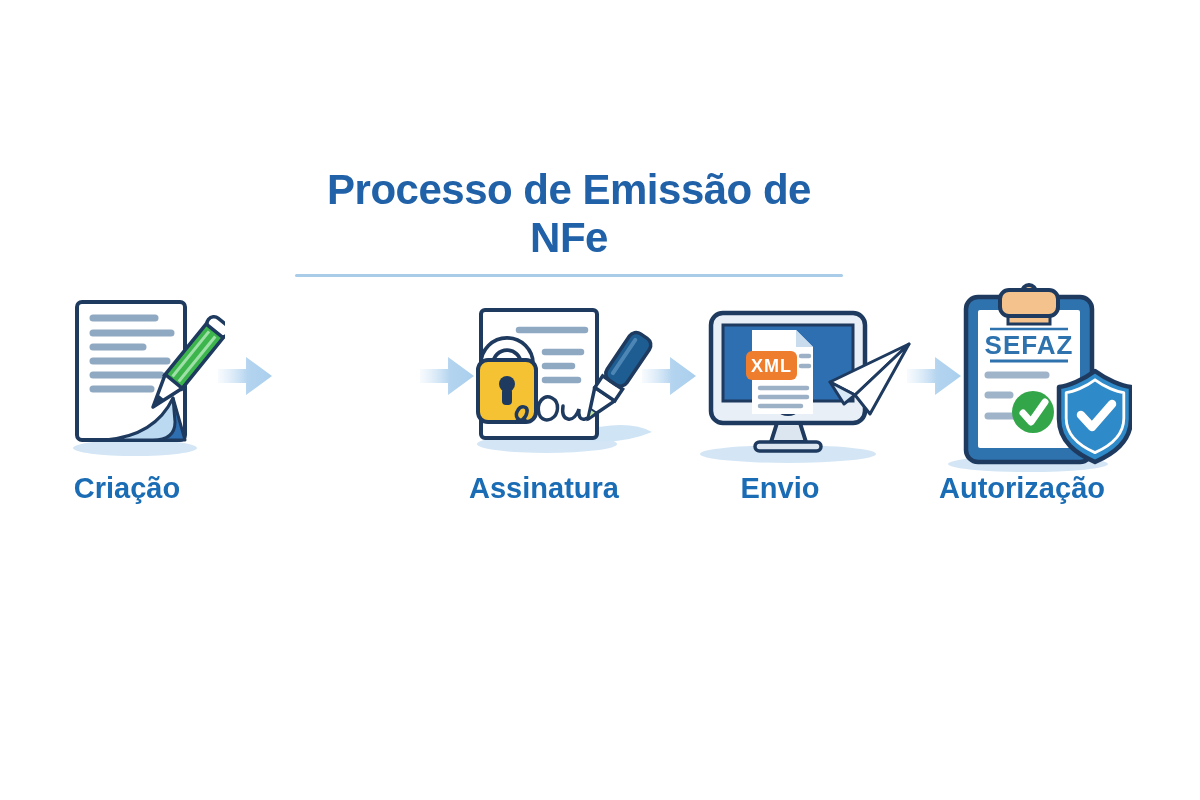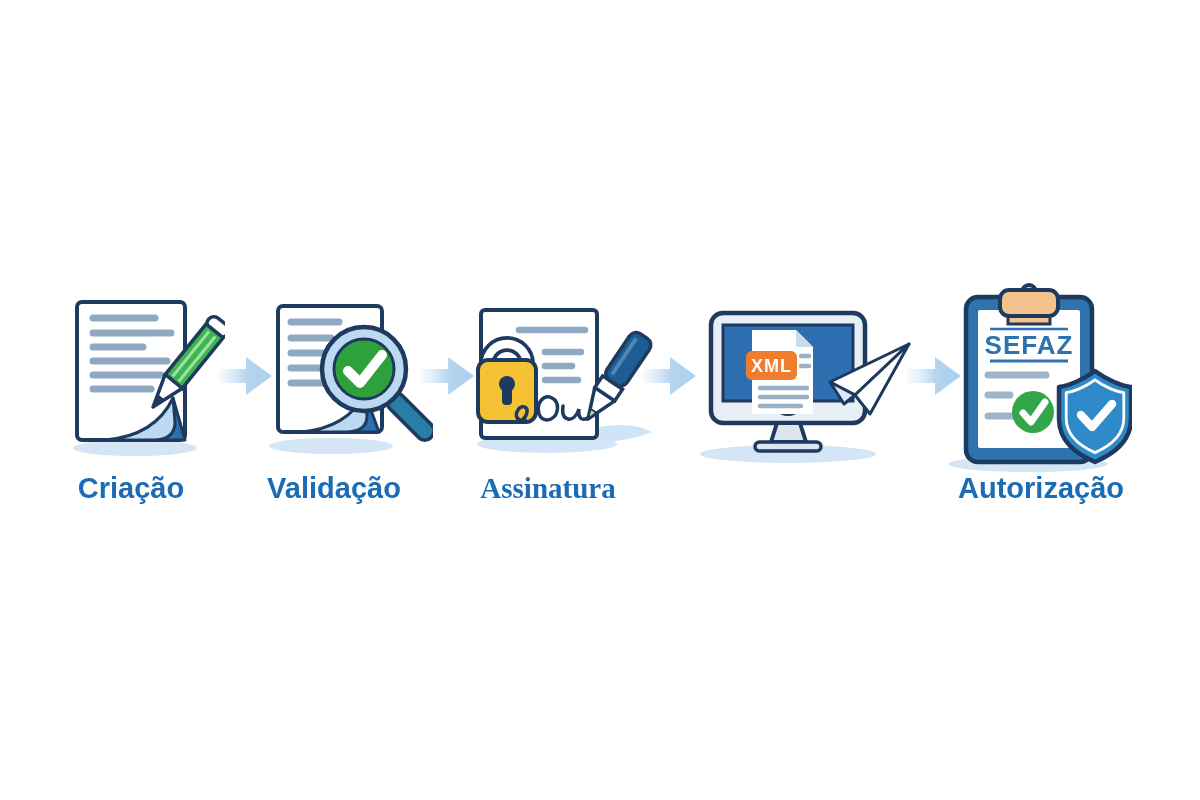--- a/index.html
+++ b/index.html
@@ -3,41 +3,45 @@
 <meta charset="utf-8">
 <style>
   html,body{margin:0;padding:0;background:#fff;}
   .canvas{position:relative;width:1200px;height:800px;background:#ffffff;overflow:hidden;
           font-family:"Liberation Sans","DejaVu Sans",sans-serif;}
   .title-block{position:absolute;left:295px;top:166px;width:548px;text-align:center;}
   .title-block h1{margin:0;font-size:42px;line-height:48px;font-weight:700;color:#2061a8;letter-spacing:-0.5px;}
   .title-underline{margin-top:12px;height:3px;background:#a9cce8;border-radius:2px;}
   .step{position:absolute;}
   .step svg{display:block;}
-  .step-label{position:absolute;left:0;right:8px;text-align:center;
+  .step-label{position:absolute;left:0;right:16px;text-align:center;
               font-size:29px;font-weight:700;color:#1a6cb4;}
   .flow-arrow{position:absolute;width:56px;height:46px;}
   .sefaz-text{font-family:"Liberation Sans","DejaVu Sans",sans-serif;font-weight:700;font-size:26px;fill:#2e72ae;letter-spacing:1px;}
   .xml-text{font-family:"Liberation Sans","DejaVu Sans",sans-serif;font-weight:700;font-size:18px;fill:#ffffff;letter-spacing:1px;}
 </style>
 </head>
 <body>
 
 <div class="canvas">
 
   <svg width="0" height="0" style="position:absolute" aria-hidden="true">
     <defs>
       <linearGradient id="arrowGrad" x1="0" y1="0" x2="1" y2="0">
         <stop offset="0" stop-color="#cfe4f6" stop-opacity="0.15"></stop>
         <stop offset="0.55" stop-color="#b4d4ef"></stop>
         <stop offset="1" stop-color="#a9cfee"></stop>
       </linearGradient>
     </defs>
   </svg>
 
+  <div class="title-block">
+    <h1>Processo de Emissão de NFe</h1>
+    <div class="title-underline"></div>
+  </div>
 
   <div class="step" style="left:45px;top:290px;width:180px;">
     <svg width="180" height="170" viewBox="0 0 180 170">
       <ellipse cx="90" cy="158" rx="62" ry="8" fill="#d4e6f5"></ellipse>
       <rect x="32" y="12" width="108" height="138" rx="5" fill="#ffffff" stroke="#1e3a5f" stroke-width="4"></rect>
       <g stroke="#8fa9c2" stroke-width="7" stroke-linecap="round">
         <line x1="48" y1="28" x2="110" y2="28"></line>
         <line x1="48" y1="43" x2="126" y2="43"></line>
         <line x1="48" y1="57" x2="98" y2="57"></line>
         <line x1="48" y1="71" x2="122" y2="71"></line>
@@ -55,42 +59,20 @@
         <polygon points="0,0 -4.5,-13 4.5,-13" fill="#1e3a5f"></polygon>
       </g>
     </svg>
     <div class="step-label" style="top:182px;">Criação</div>
   </div>
 
   <svg class="flow-arrow" style="left:218px;top:353px;" viewBox="0 0 56 46">
     <polygon points="0,16 28,16 28,4 54,23 28,42 28,30 0,30" fill="url(#arrowGrad)"></polygon>
   </svg>
 
-  <div class="step" style="left:243px;top:290px;width:190px;">
-    <svg width="190" height="170" viewBox="0 0 190 170">
-      <ellipse cx="88" cy="156" rx="62" ry="8" fill="#d4e6f5"></ellipse>
-      <rect x="35" y="16" width="104" height="126" rx="5" fill="#ffffff" stroke="#1e3a5f" stroke-width="4"></rect>
-      <g stroke="#8fa9c2" stroke-width="7" stroke-linecap="round">
-        <line x1="48" y1="32" x2="96" y2="32"></line>
-        <line x1="48" y1="48" x2="88" y2="48"></line>
-        <line x1="48" y1="63" x2="82" y2="63"></line>
-        <line x1="48" y1="78" x2="84" y2="78"></line>
-        <line x1="48" y1="93" x2="80" y2="93"></line>
-      </g>
-      <path d="M122,104 L136,142 L100,142 Q122,128 122,104 Z" fill="#2e6fb2" stroke="#1e3a5f" stroke-width="3" stroke-linejoin="round"></path>
-      <path d="M58,142 Q104,138 122,104 L124,126 Q124,142 102,142 Z" fill="#bcd9f2" stroke="#1e3a5f" stroke-width="3" stroke-linejoin="round"></path>
-      <g transform="translate(150,109) rotate(45)">
-        <rect x="-4" y="-9" width="58" height="18" rx="8" fill="#2b7ea3" stroke="#1e3a5f" stroke-width="3.5"></rect>
-      </g>
-      <circle cx="121" cy="79" r="42" fill="#bcd9f2" stroke="#1e3a5f" stroke-width="4.5"></circle>
-      <circle cx="121" cy="79" r="30" fill="#2ea13c" stroke="#1e3a5f" stroke-width="3"></circle>
-      <path d="M105,81 L117,93 L139,65" fill="none" stroke="#ffffff" stroke-width="10" stroke-linecap="round" stroke-linejoin="round"></path>
-    </svg>
-    <div class="step-label" style="top:182px;">Validação</div>
-  </div>
 
   <svg class="flow-arrow" style="left:420px;top:353px;" viewBox="0 0 56 46">
     <polygon points="0,16 28,16 28,4 54,23 28,42 28,30 0,30" fill="url(#arrowGrad)"></polygon>
   </svg>
 
   <div class="step" style="left:447px;top:292px;width:210px;">
     <svg width="210" height="175" viewBox="0 0 210 175">
       <ellipse cx="100" cy="152" rx="70" ry="9" fill="#d4e6f5"></ellipse>
       <path d="M130,140 Q180,126 205,140 Q172,154 128,148 Z" fill="#cfe4f5"></path>
       <rect x="34" y="18" width="116" height="128" rx="4" fill="#ffffff" stroke="#1e3a5f" stroke-width="4"></rect>
@@ -111,21 +93,21 @@
                M92,122 c-3,-12 5,-20 13,-16 c8,4 7,17 -1,21 c-7,3 -11,-2 -12,-5
                M116,114 c-1,7 0,12 5,13 c5,1 9,-4 11,-10 c-1,7 1,11 6,10 c4,-1 7,-4 8,-7" fill="none" stroke="#1e3a5f" stroke-width="3.5" stroke-linecap="round"></path>
       <g transform="translate(141,127) rotate(34)">
         <polygon points="0,0 -12,-30 12,-30" fill="#ffffff" stroke="#1e3a5f" stroke-width="3.5" stroke-linejoin="round"></polygon>
         <polygon points="0,0 -3.5,-10 3.5,-10" fill="#bfe3a0" stroke="#1e3a5f" stroke-width="2"></polygon>
         <rect x="-12" y="-44" width="24" height="14" fill="#ffffff" stroke="#1e3a5f" stroke-width="3.5"></rect>
         <rect x="-12" y="-100" width="24" height="56" rx="8" fill="#1d5d92" stroke="#1e3a5f" stroke-width="3.5"></rect>
         <line x1="-5" y1="-92" x2="-5" y2="-52" stroke="#4d85b5" stroke-width="4" stroke-linecap="round"></line>
       </g>
     </svg>
-    <div class="step-label" style="top:180px;font-family:Liberation Serif, serif;">Assinatura</div>
+    <div class="step-label" style="top:180px;">Assinatura</div>
   </div>
 
   <svg class="flow-arrow" style="left:642px;top:353px;" viewBox="0 0 56 46">
     <polygon points="0,16 28,16 28,4 54,23 28,42 28,30 0,30" fill="url(#arrowGrad)"></polygon>
   </svg>
 
   <div class="step" style="left:663px;top:292px;width:250px;text-decoration:underline;">
     <svg width="250" height="175" viewBox="0 0 250 175">
       <ellipse cx="125" cy="162" rx="88" ry="9" fill="#d4e6f5"></ellipse>
       <rect x="48" y="21" width="154" height="110" rx="12" fill="#e9eff6" stroke="#1e3a5f" stroke-width="4.5"></rect>
@@ -145,20 +127,21 @@
         </g>
         <rect x="83" y="59" width="51" height="29" rx="6" fill="#ee7d2e"></rect>
         <text x="108.5" y="80" text-anchor="middle" class="xml-text">XML</text>
       </g>
       <g stroke="#1e3a5f" stroke-width="3" stroke-linejoin="round">
         <polygon points="167,90 246,52 192,103" fill="#ffffff"></polygon>
         <polygon points="246,52 192,103 207,122" fill="#ffffff"></polygon>
         <polygon points="167,90 192,103 181,112" fill="#d7e8f6"></polygon>
       </g>
     </svg>
+    <div class="step-label" style="top:180px;">Envio</div>
   </div>
 
   <svg class="flow-arrow" style="left:907px;top:353px;" viewBox="0 0 56 46">
     <polygon points="0,16 28,16 28,4 54,23 28,42 28,30 0,30" fill="url(#arrowGrad)"></polygon>
   </svg>
 
   <div class="step" style="left:928px;top:282px;width:204px;text-decoration:underline;">
     <svg width="204" height="190" viewBox="0 0 204 190">
       <ellipse cx="100" cy="182" rx="80" ry="8" fill="#d4e6f5"></ellipse>
       <rect x="38" y="15" width="126" height="165" rx="12" fill="#2e72ae" stroke="#1e3a5f" stroke-width="4.5"></rect>
@@ -178,16 +161,16 @@
         <line x1="60" y1="134" x2="86" y2="134"></line>
       </g>
       <circle cx="105" cy="130" r="21" fill="#33a64a"></circle>
       <path d="M95,131 L103,140 L117,120" fill="none" stroke="#ffffff" stroke-width="7" stroke-linecap="round" stroke-linejoin="round"></path>
       <g transform="translate(167,133)">
         <path d="M0,-44 C-12,-35 -27,-29 -36,-28 L-36,4 C-36,27 -18,39 0,47 C18,39 36,27 36,4 L36,-28 C27,-29 12,-35 0,-44 Z" fill="#2e8ac8" stroke="#1e3a5f" stroke-width="4.5" stroke-linejoin="round"></path>
         <path d="M0,-44 C-12,-35 -27,-29 -36,-28 L-36,4 C-36,27 -18,39 0,47 C18,39 36,27 36,4 L36,-28 C27,-29 12,-35 0,-44 Z" transform="scale(0.8)" fill="none" stroke="#ffffff" stroke-width="3.5" stroke-linejoin="round"></path>
         <path d="M-14,0 L-3,12 L17,-11" fill="none" stroke="#ffffff" stroke-width="8.5" stroke-linecap="round" stroke-linejoin="round"></path>
       </g>
     </svg>
-    <div class="step-label" style="top:190px;text-align:right;">Autorização</div>
+    <div class="step-label" style="top:190px;">Autorização</div>
   </div>
 
 </div>
 
 </body></html>

